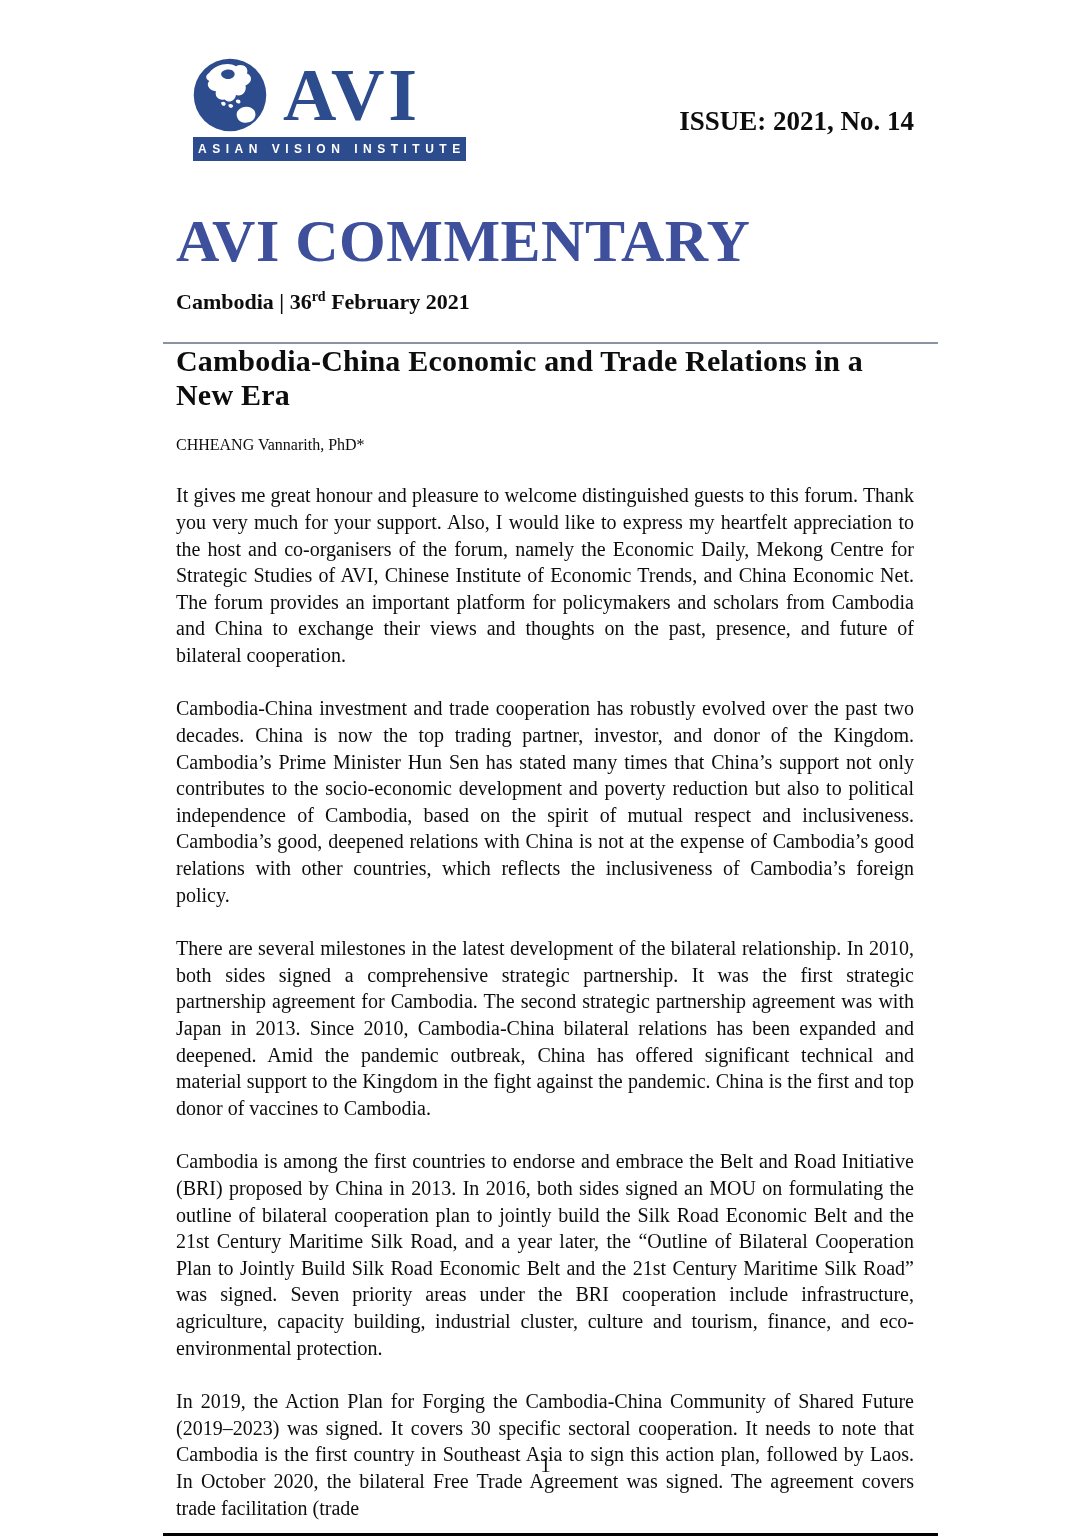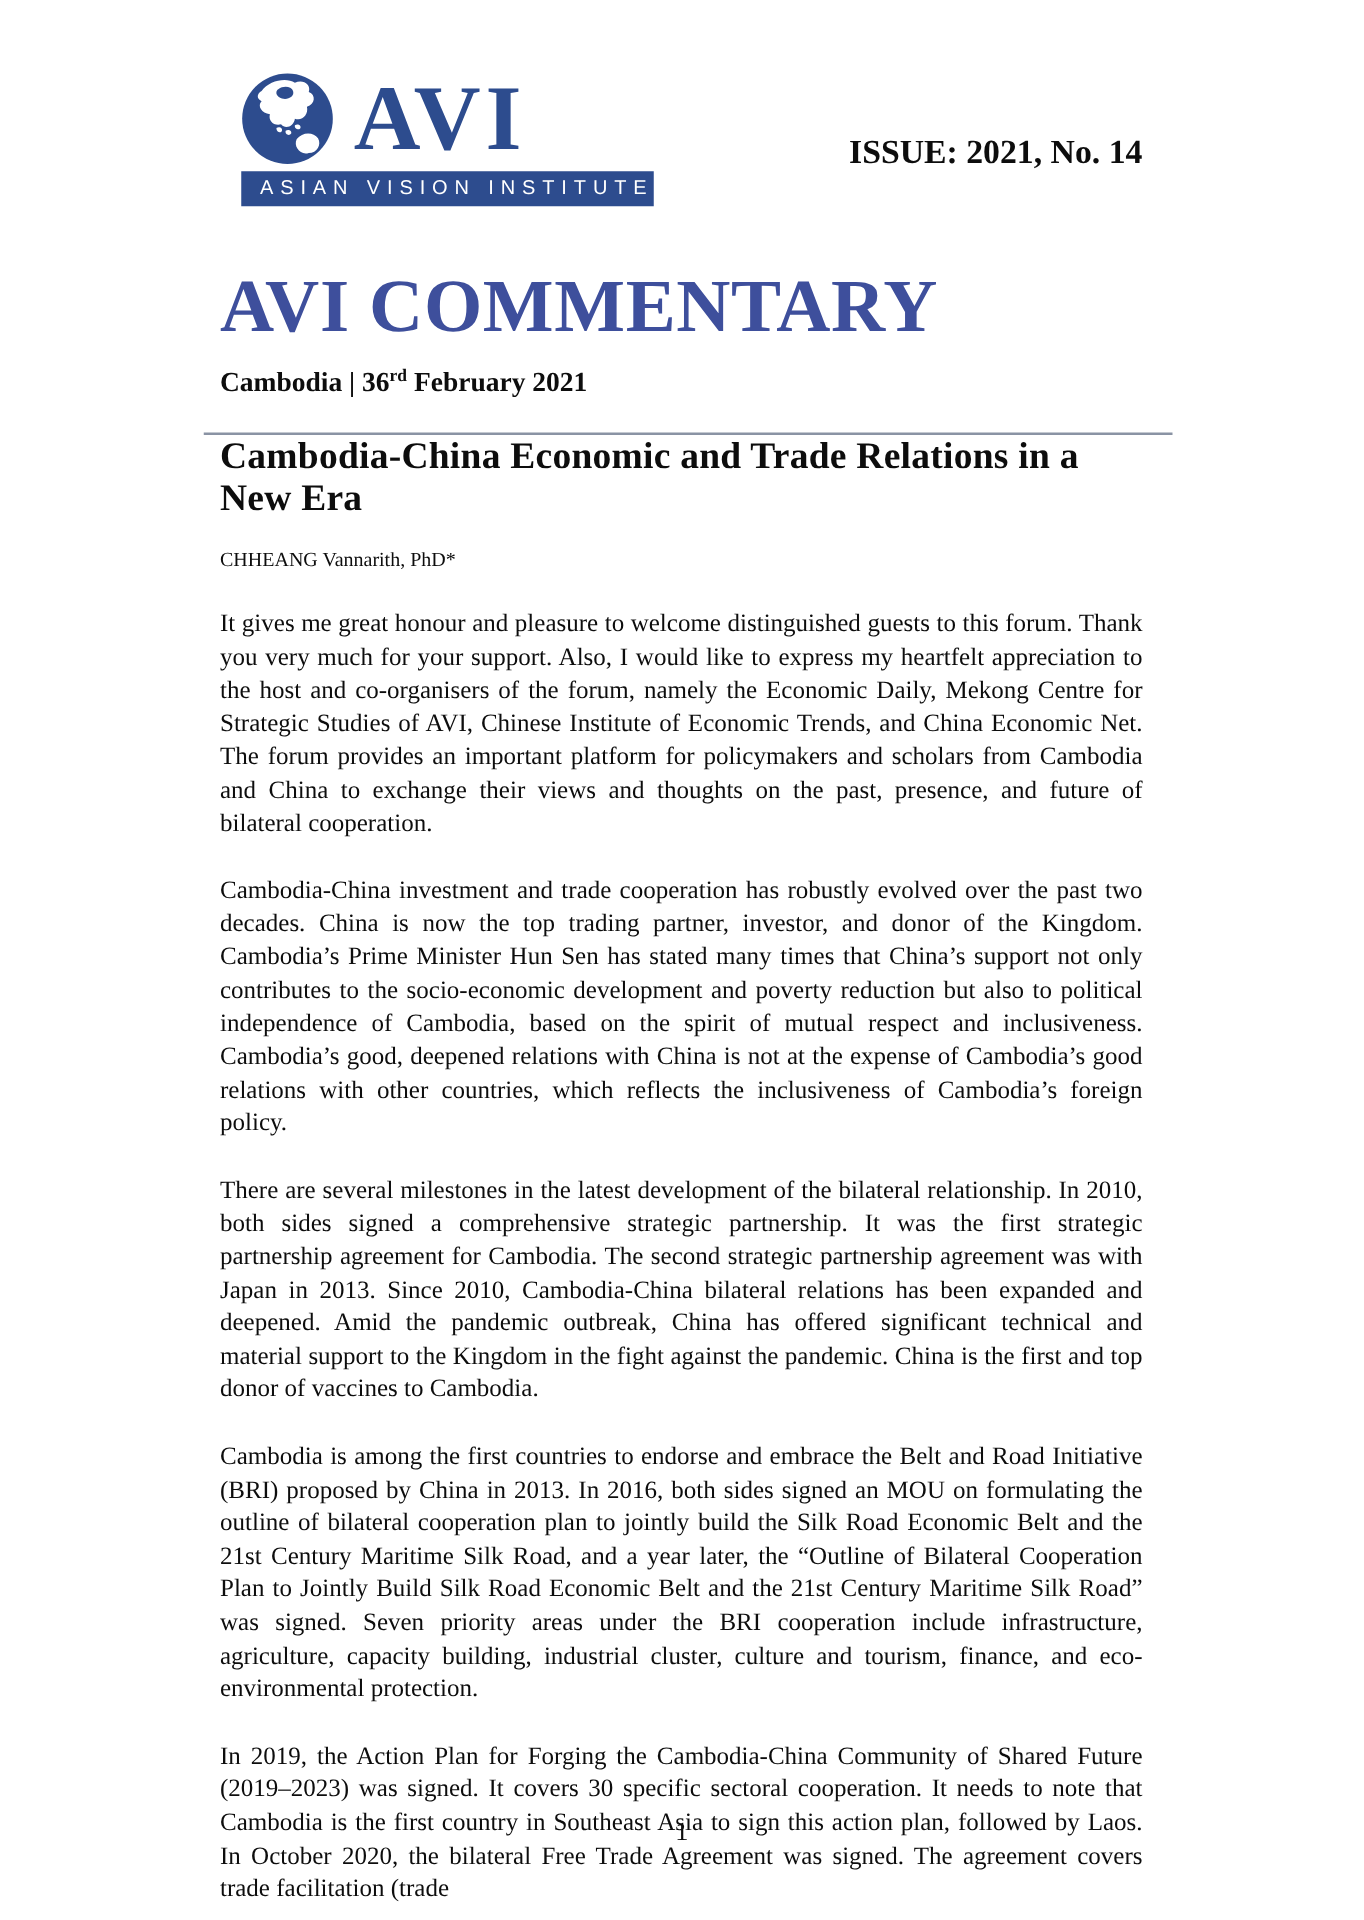--- a/index.html
+++ b/index.html
@@ -31,25 +31,25 @@
     font-size: 74px;
     line-height: 70px;
     letter-spacing: 4px;
     color: #2d4c8e;
   }
   .logo-bar {
     margin-top: 5px;
     background: #2d4c8e;
     color: #ffffff;
     font-family: "Liberation Sans", sans-serif;
-    font-weight: normal;
-    font-size: 16px;
+    font-weight: bold;
+    font-size: 12px;
     letter-spacing: 5.5px;
     text-align: center;
-    padding: 5px 0 5px 15px;
+    padding: 5px 0 5px 5px;
   }
   .issue {
     margin-top: 48px;
     font-size: 27px;
     font-weight: bold;
     white-space: nowrap;
   }
 
   
   .masthead-title {

